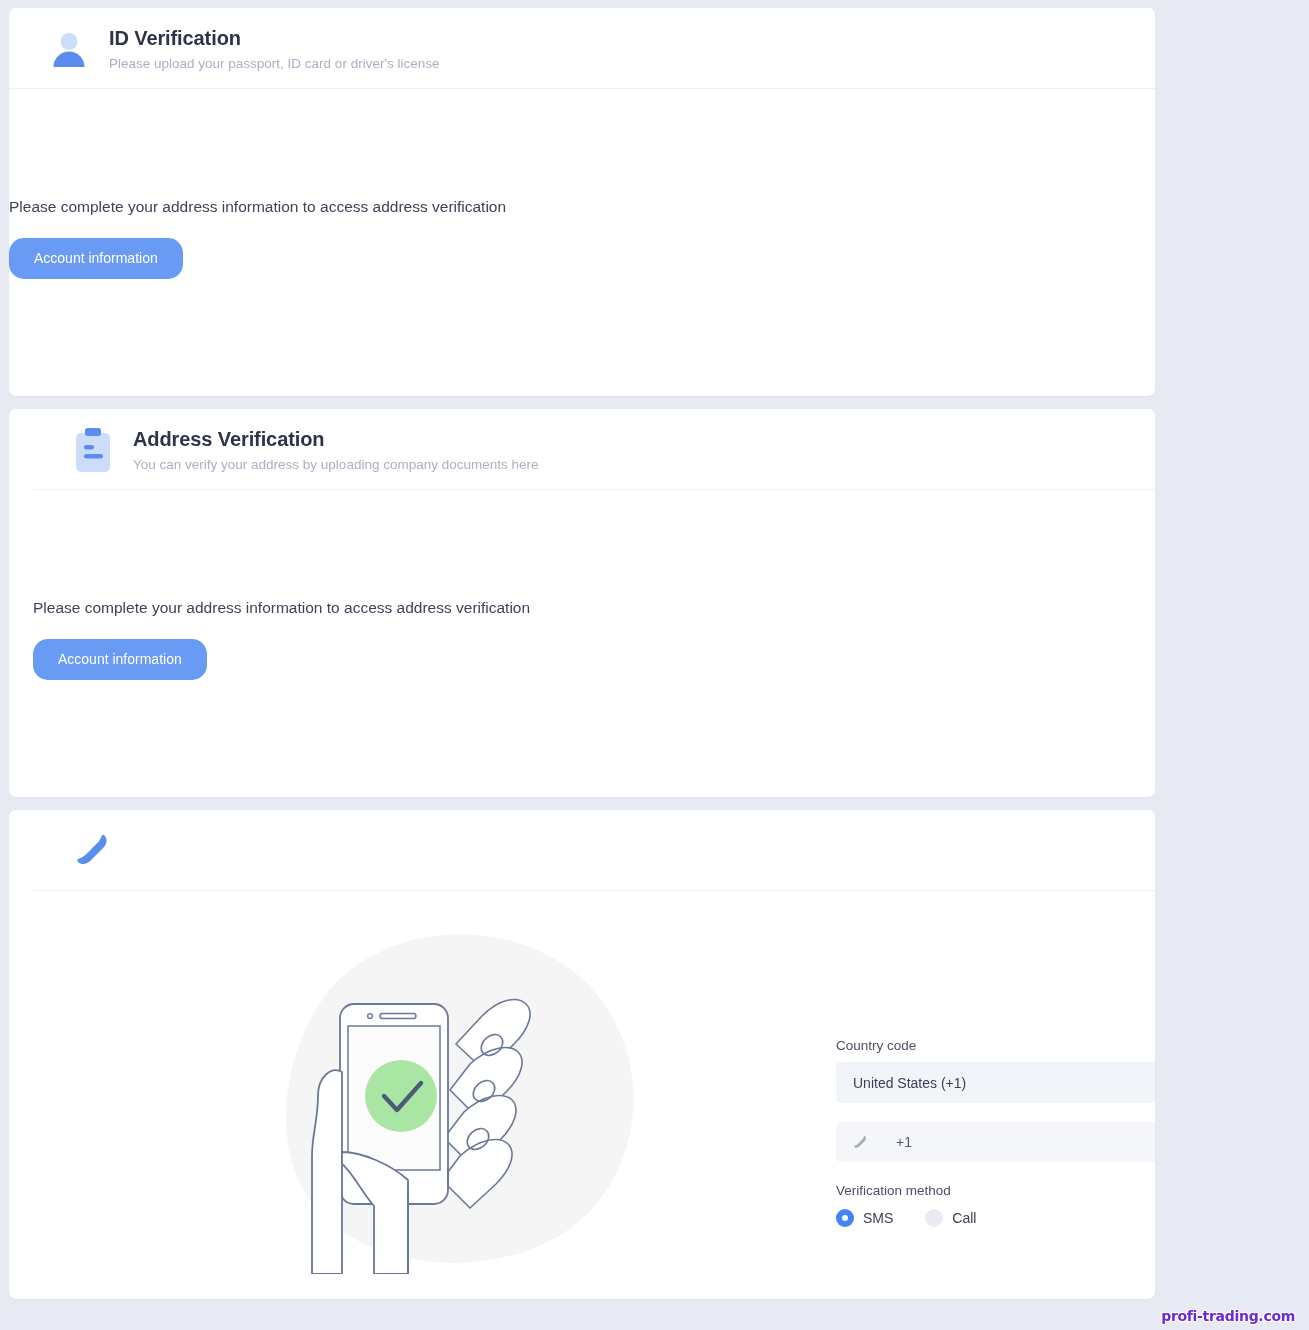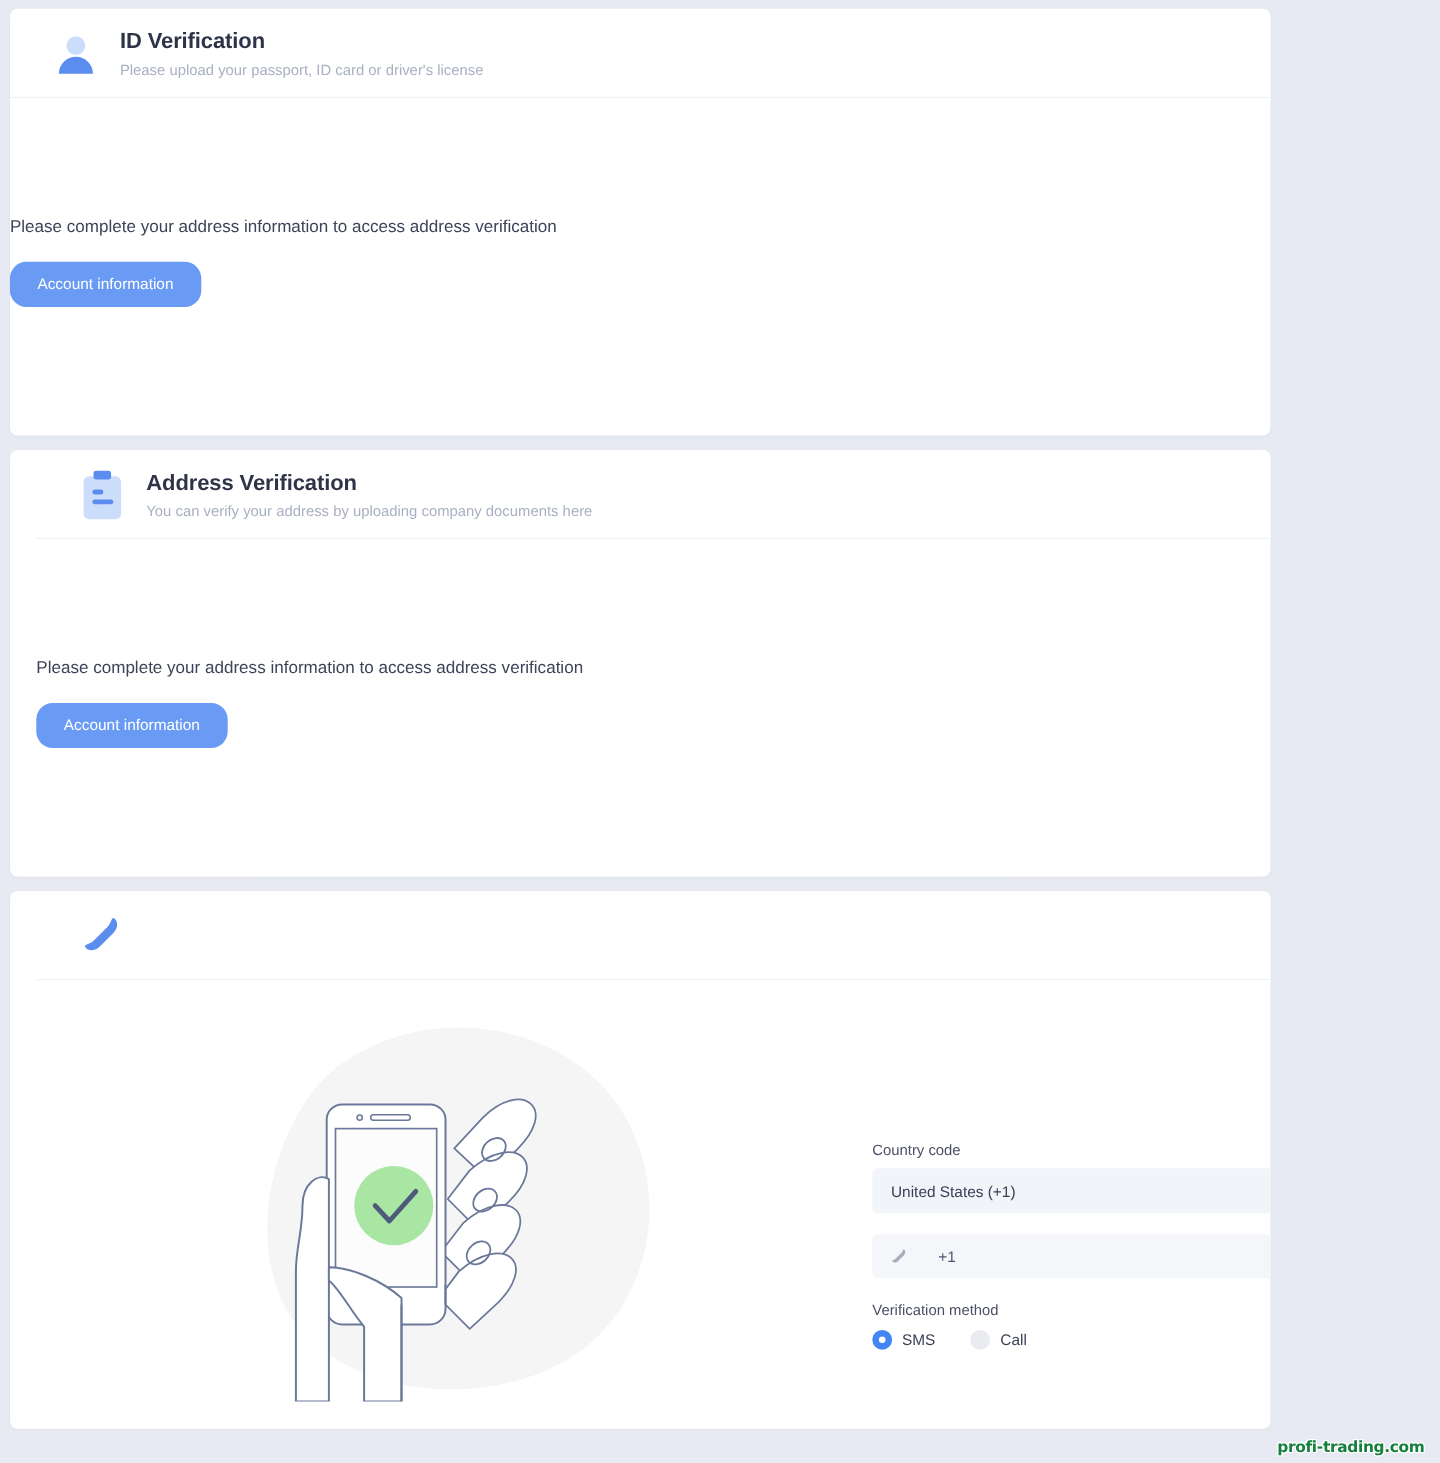--- a/index.html
+++ b/index.html
@@ -87,20 +87,21 @@
     cursor: pointer;
     line-height: 1;
   }
 
   
   .phone-body {
     display: flex;
     align-items: flex-start;
     min-height: 408px;
     padding: 0;
+    margin-left: 43px;
   }
   .phone-illustration {
     width: 760px;
     flex: 0 0 760px;
     padding-top: 33px;
     display: flex;
     justify-content: center;
   }
   .phone-form {
     flex: 1;
@@ -189,21 +190,21 @@
   .radio-text { font-size: 14px; color: #3b4056; }
 
   
   .watermark {
     position: absolute;
     right: 14px;
     bottom: 6px;
     font-family: "DejaVu Sans", sans-serif;
     font-size: 14px;
     font-weight: bold;
-    color: #15803d;
+    color: #6d28d9;
     letter-spacing: -0.3px;
     text-shadow:
        1px 0 0 #fff, -1px 0 0 #fff, 0 1px 0 #fff, 0 -1px 0 #fff,
        1px 1px 0 #fff, -1px -1px 0 #fff, 1px -1px 0 #fff, -1px 1px 0 #fff;
   }
 </style>
 </head>
 <body>
 
 <div class="page">

